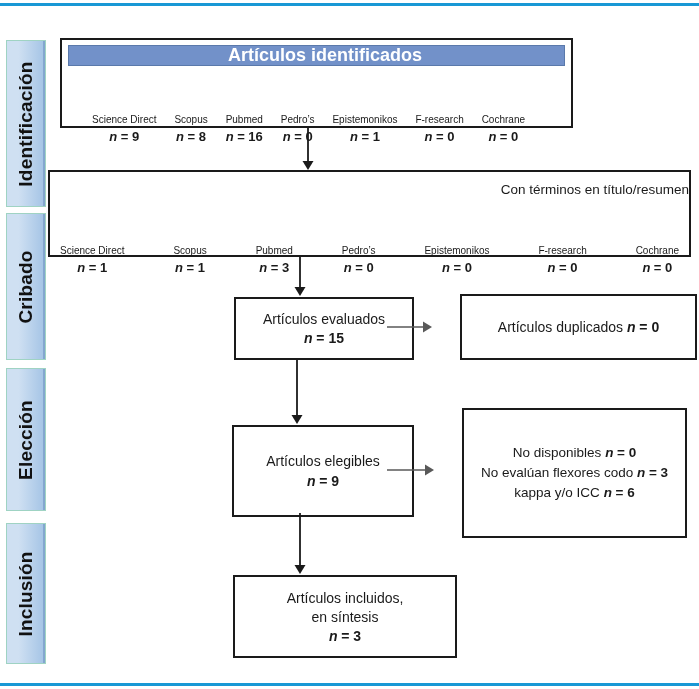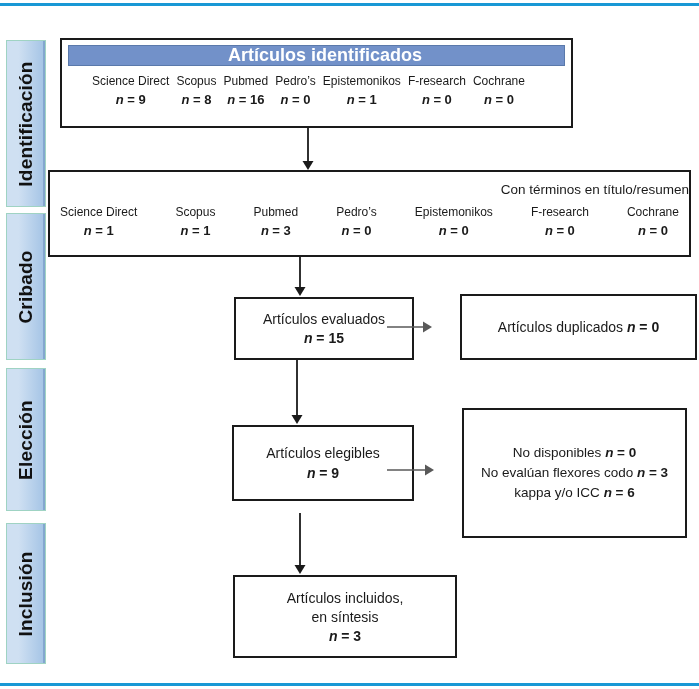--- a/index.html
+++ b/index.html
@@ -37,30 +37,30 @@
     margin:5px 6px 0 6px;height:19px;line-height:19px;text-align:center;
     background:var(--band_blue,#7291c9);border:1px solid var(--band_border,#5a79ab);
     color:#fff;font-size:18px;font-weight:bold;padding-left:17px;
   }
   .stats{display:flex;justify-content:space-between;margin-top:8px;}
   .stats1{padding:0 46px 0 30px;}
   .box-screened{left:48px;top:170px;width:643px;height:87px;}
   .stats2{padding:0 10px;}
   .btitle{margin-top:10px;text-align:right;font-size:13.5px;}
   .stat{text-align:center;}
-  .sname{font-size:12px;white-space:nowrap;}
+  .sname{font-size:10px;white-space:nowrap;margin-top:40px;}
   .sval{margin-top:4px;font-size:13px;}
 
   .nit{font-style:italic;font-weight:bold;}
   .nv{font-weight:bold;margin-left:.27em;}
   .b{font-weight:bold;}
 
   .box-evaluated{left:207px;top:297px;width:180px;height:63px;font-size:14px;gap:3px;}
   .box-duplicates{left:433px;top:294px;width:237px;height:66px;font-size:14px;}
-  .box-eligible{left:205px;top:425px;width:182px;height:76px;font-size:14px;gap:4px;}
+  .box-eligible{left:205px;top:425px;width:182px;height:92px;font-size:14px;gap:4px;}
   .box-excluded{left:435px;top:408px;width:225px;height:130px;font-size:13.5px;line-height:1.5;}
   .box-included{left:206px;top:575px;width:224px;height:83px;font-size:14px;gap:3px;}
 
   .arrows{position:absolute;left:0;top:0;pointer-events:none;}
   .av{stroke:#1a1a1a;stroke-width:1.8;}
   .ah{stroke:var(--arrow_gray,#595959);stroke-width:1.6;}
   .hv{fill:#1a1a1a;}
   .hh{fill:var(--arrow_gray,#595959);}
 </style>
 </head>

